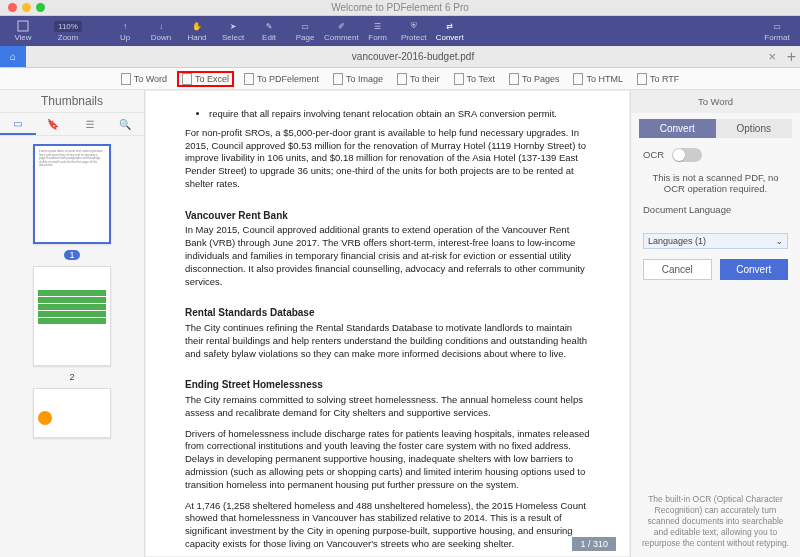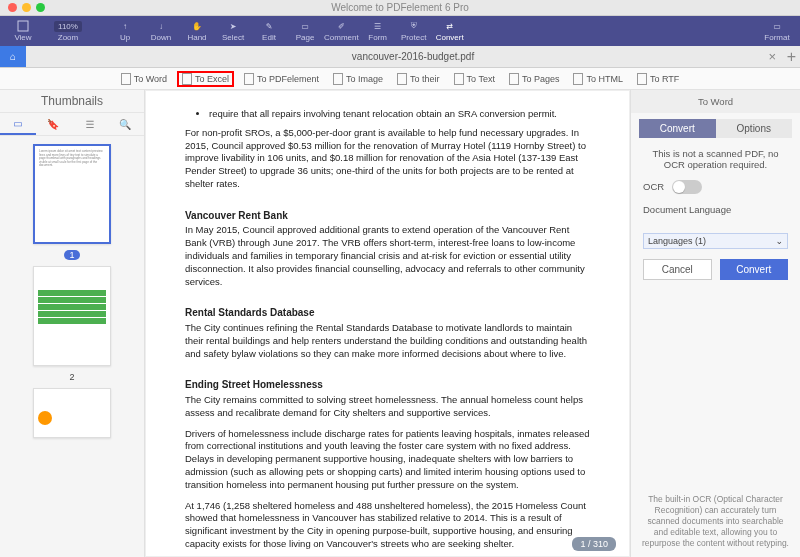--- a/index.html
+++ b/index.html
@@ -45,21 +45,21 @@
 .thumb.p3 { height: 50px; }
 .thumb .bar { height: 6px; background: #4caf50; margin: 1px 0; }
 .pg-lbl { font-size: 9px; color: #444; }
 .pg-lbl.badge { background: #4a6ed8; color: #fff; padding: 0 5px; border-radius: 7px; }
 
 .content { flex: 1; background: #fafafa; overflow: hidden; position: relative; }
 .page { background: #fff; margin: 0; padding: 18px 40px; font-size: 9.5px; line-height: 1.35; color: #222; height: 100%; overflow: hidden; box-shadow: inset 0 0 0 1px #eee; }
 .page h4 { font-size: 10px; font-weight: bold; margin-top: 18px; margin-bottom: 2px; }
 .page p { margin-bottom: 8px; }
 .page ul { margin-left: 24px; margin-bottom: 6px; }
-.pagenum { position: absolute; right: 14px; bottom: 6px; background: #8895a7; color: #fff; font-size: 9px; padding: 2px 8px; border-radius: 6px; }
+.pagenum { position: absolute; right: 14px; bottom: 6px; background: #8895a7; color: #fff; font-size: 9px; padding: 2px 8px; border-radius: 0; }
 
 .rightpanel { width: 170px; background: #f7f7f7; border-left: 1px solid #e0e0e0; display: flex; flex-direction: column; padding: 0; font-size: 9.5px; }
 .rightpanel .rhdr { text-align: center; color: #666; padding: 6px; background: #eee; }
 .rptabs { display: flex; margin: 6px 8px 0; }
 .rptab { flex: 1; text-align: center; padding: 4px; font-size: 10px; cursor: pointer; }
 .rptab.on { background: #747aa7; color: #fff; }
 .rptab.off { background: #e8e8e8; color: #555; }
 .rpbody { padding: 10px 12px; color: #555; display: flex; flex-direction: column; gap: 10px; flex: 1; }
 .toggle { width: 30px; height: 14px; background: #ccc; border-radius: 7px; position: relative; display: inline-block; vertical-align: middle; }
 .toggle::after { content: ""; width: 12px; height: 12px; background: #fff; border-radius: 50%; position: absolute; top: 1px; left: 1px; box-shadow: 0 1px 1px rgba(0,0,0,.2); }
@@ -249,25 +249,25 @@
     <div class="pagenum">1 / 310</div>
   </div>
 
   <div class="rightpanel">
     <div class="rhdr">To Word</div>
     <div class="rptabs">
       <div class="rptab on">Convert</div>
       <div class="rptab off">Options</div>
     </div>
     <div class="rpbody">
-      <div style="text-align:center;">This is not a scanned PDF, no OCR operation required.</div>
       <div>
         <span>OCR</span>
         &nbsp;&nbsp;<span class="toggle"></span>
       </div>
+      <div style="text-align:center;">This is not a scanned PDF, no OCR operation required.</div>
       <div>
         <div style="margin-bottom:18px;">Document Language</div>
         <div class="langsel">
           <span>Languages (1)</span>
           <span>⌄</span>
         </div>
       </div>
       <div class="btnrow">
         <div class="btn">Cancel</div>
         <div class="btn primary">Convert</div>

